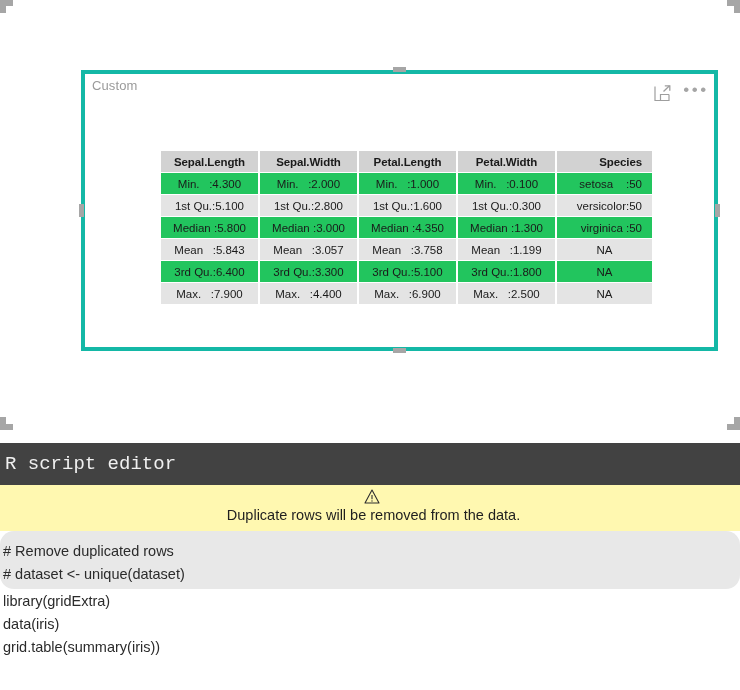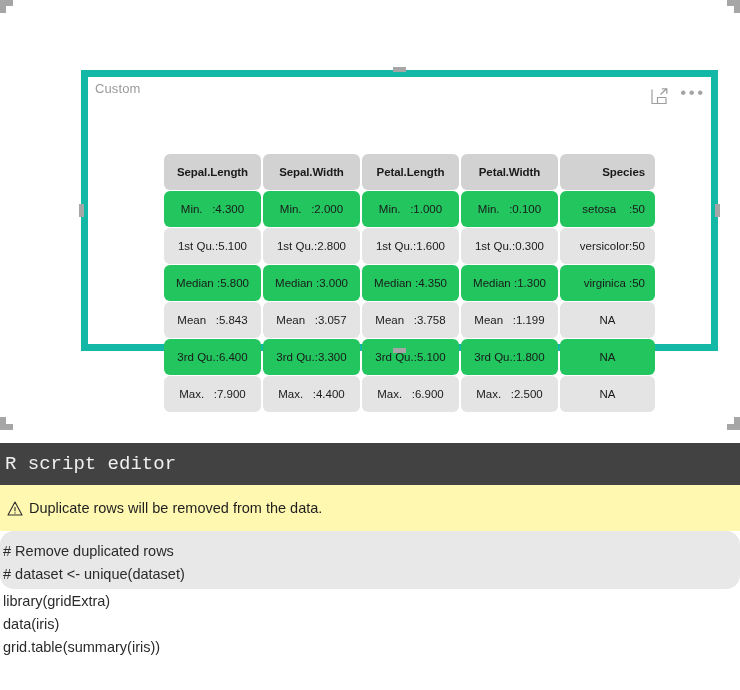--- a/index.html
+++ b/index.html
@@ -24,21 +24,21 @@
     background: #ffffff;
   }
 
   #visual-container {
     position: absolute;
     left: 81px;
     top: 70px;
     width: 637px;
     height: 281px;
     background: #ffffff;
-    border: 7px solid #14b8a6;
+    border: 4px solid #14b8a6;
     box-sizing: border-box;
   }
 
   #visual-title {
     position: absolute;
     left: 7px;
     top: 4px;
     font-size: 13px;
     color: #9a9a9a;
     font-family: "Liberation Sans", sans-serif;
@@ -118,27 +118,26 @@
     top: 76px;    
     border-collapse: separate;
     border-spacing: 2px 1px;
     font-family: "Liberation Sans", sans-serif;
     font-size: 11.5px;
     color: #1a1a1a;
   }
   #r-output-table th,
   #r-output-table td {
     padding: 0;
-    height: 36px;
+    height: 21px;
     width: 97px;
     text-align: center;
     vertical-align: middle;
     font-weight: normal;
     white-space: pre;
-    border-radius: 6px;
   }
   #r-output-table th {
     background: #d2d2d2;
     font-weight: bold;
     font-size: 11.5px;
     letter-spacing: -0.1px;
   }
   #r-output-table th.col-species { text-align: right; padding-right: 10px; width: 85px; }
   #r-output-table td.col-species { text-align: right; padding-right: 10px; width: 85px; margin-top: 40px; }
   #r-output-table tr.row-odd td  { background: #22c55e; }
@@ -169,20 +168,21 @@
     font-weight: normal;
   }
 
   #r-editor-warning {
     height: 46px;
     background: #fff8b0;
     display: flex;
     align-items: center;
     padding-left: 4px;
     box-sizing: border-box;
+    flex-direction: column;
   }
   #warning-icon {
     width: 22px;
     height: 22px;
     flex: 0 0 22px;
     display: flex;
     align-items: center;
     justify-content: center;
     color: #3a3a3a;
   }

